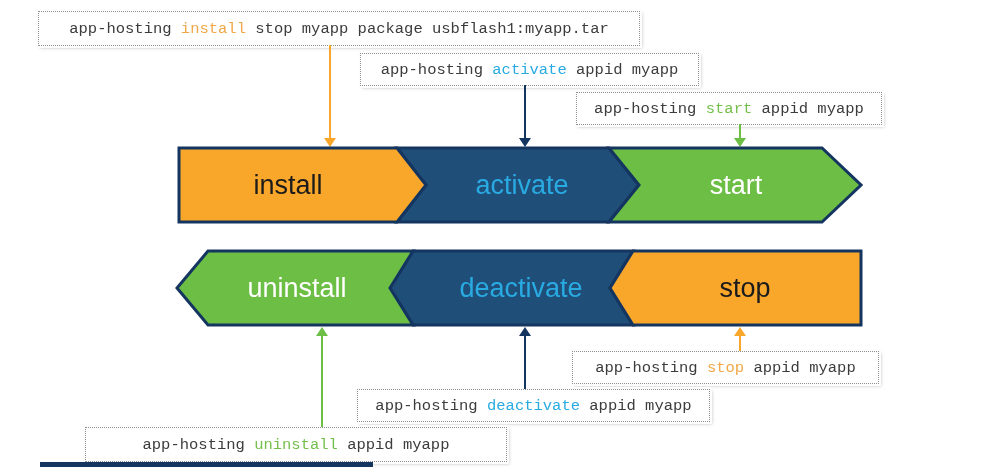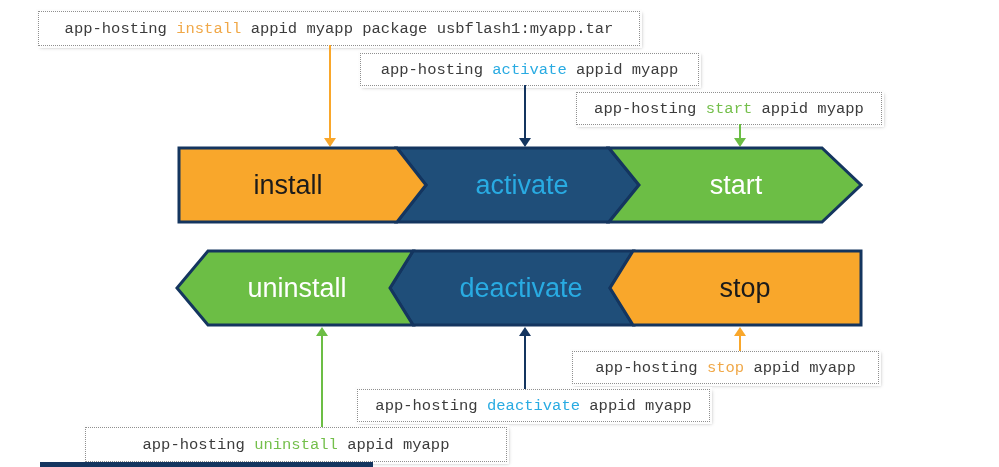--- a/index.html
+++ b/index.html
@@ -54,21 +54,21 @@
   .lbl-white{fill:#ffffff;}
   
   .bottom-edge{position:absolute;left:40px;top:462px;width:333px;height:5px;
     background:var(--navy-border);}
 </style>
 </head>
 <body>
 
 <div class="canvas">
 
-  <div class="cmd cmd-install"><span>app-hosting </span><span class="kw-orange">install</span><span> appid myapp package usbflash1:myapp.tar</span></div>
+  <div class="cmd cmd-install"><span>app-hosting </span><span class="kw-orange">install</span><span> stop myapp package usbflash1:myapp.tar</span></div>
 
   <div class="cmd cmd-activate"><span>app-hosting </span><span class="kw-cyan">activate</span><span> appid myapp</span></div>
 
   <div class="cmd cmd-start"><span>app-hosting </span><span class="kw-green">start</span><span> appid myapp</span></div>
 
   <div class="cmd cmd-stop"><span>app-hosting </span><span class="kw-orange">stop</span><span> appid myapp</span></div>
 
   <div class="cmd cmd-deactivate"><span>app-hosting </span><span class="kw-cyan">deactivate</span><span> appid myapp</span></div>
 
   <div class="cmd cmd-uninstall"><span>app-hosting </span><span class="kw-green">uninstall</span><span> appid myapp</span></div>

